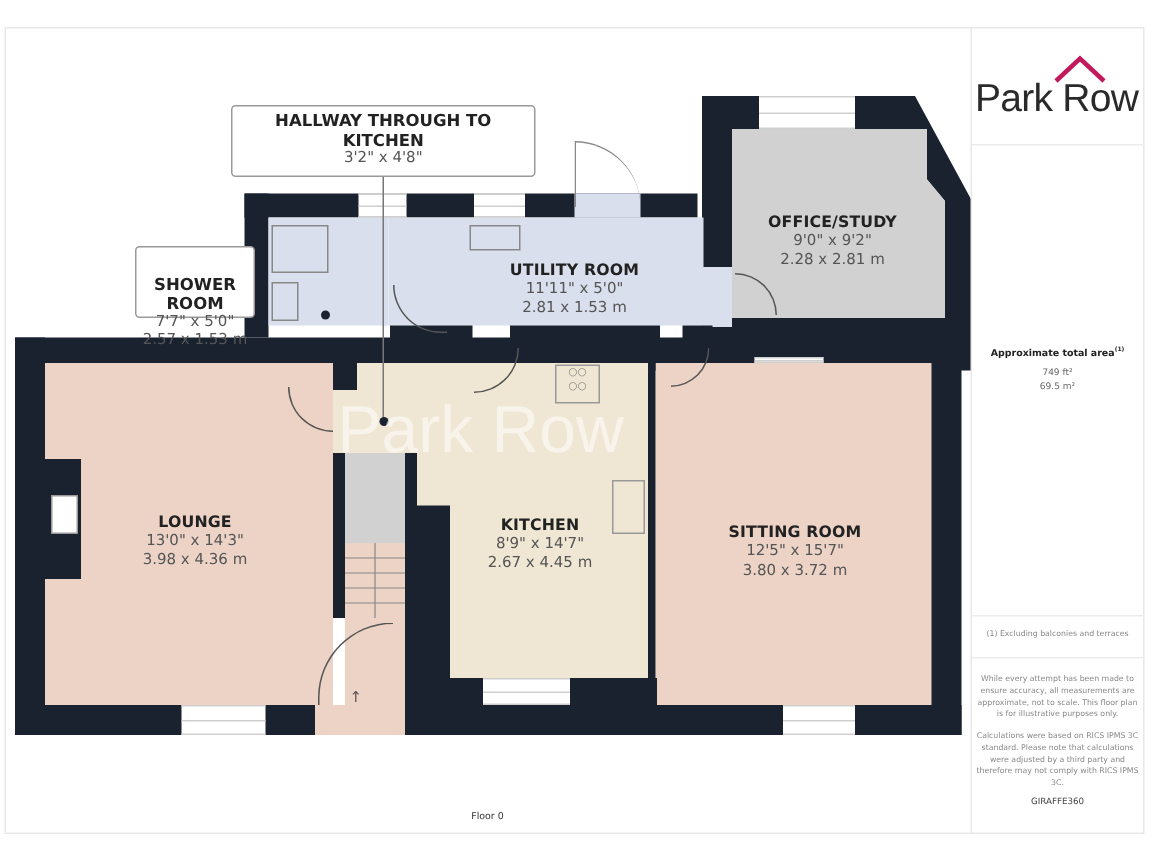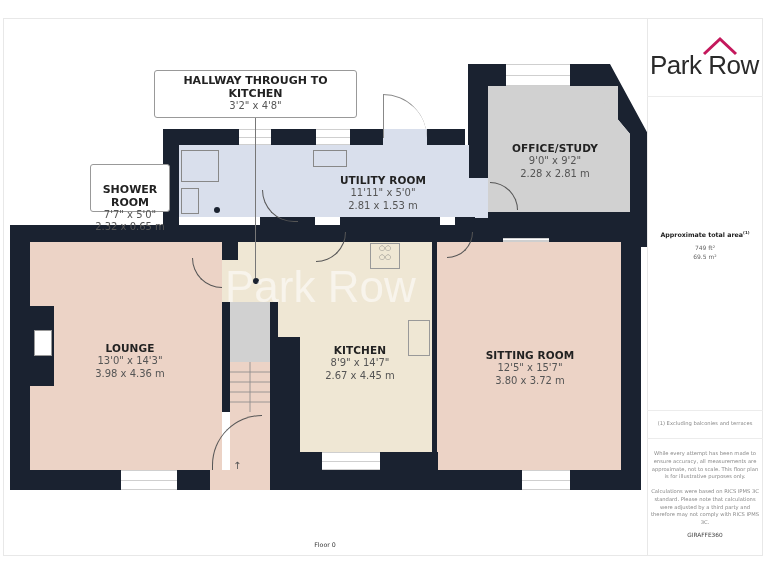--- a/index.html
+++ b/index.html
@@ -152,21 +152,21 @@
     <div class="dm">3.80 x 3.72 m</div>
   </div>
 
   <div class="callout" style="left:154px;top:70px;width:203px;height:48px;padding-top:3px;box-sizing:border-box;">
     <div class="nm">HALLWAY THROUGH TO KITCHEN</div>
     <div class="dm">3'2" x 4'8"</div>
   </div>
   <div class="callout" style="left:42px;top:164px;width:80px;height:48px;padding-top:18px;box-sizing:border-box;margin-left:48px;">
     <div class="nm">SHOWER ROOM</div>
     <div class="dm">7'7" x 5'0"</div>
-    <div class="dm">2.32 x 0.65 m</div>
+    <div class="dm">2.57 x 1.53 m</div>
   </div>
 
   <div class="floor-label">Floor 0</div>
 </div>
 
 <div class="panel"></div>
 <div class="panel-sep" style="top:96px;"></div>
 <div class="panel-sep" style="top:410px;"></div>
 <div class="panel-sep" style="top:438px;"></div>
 

